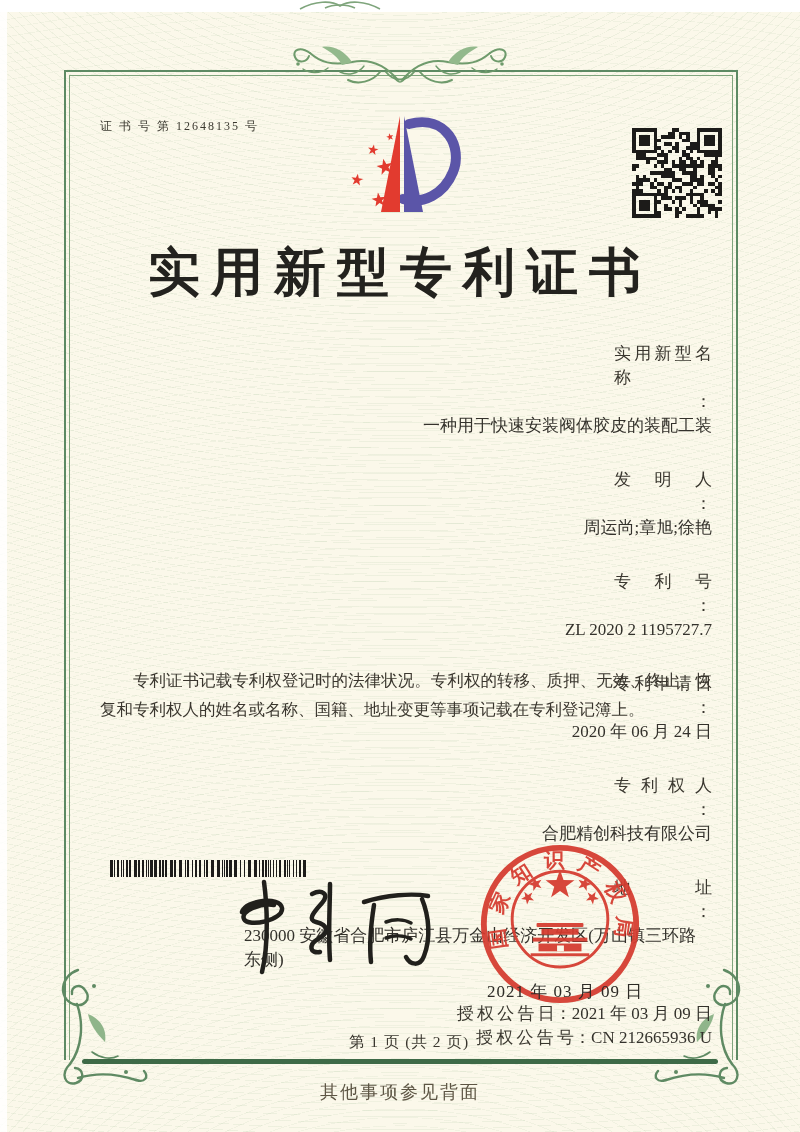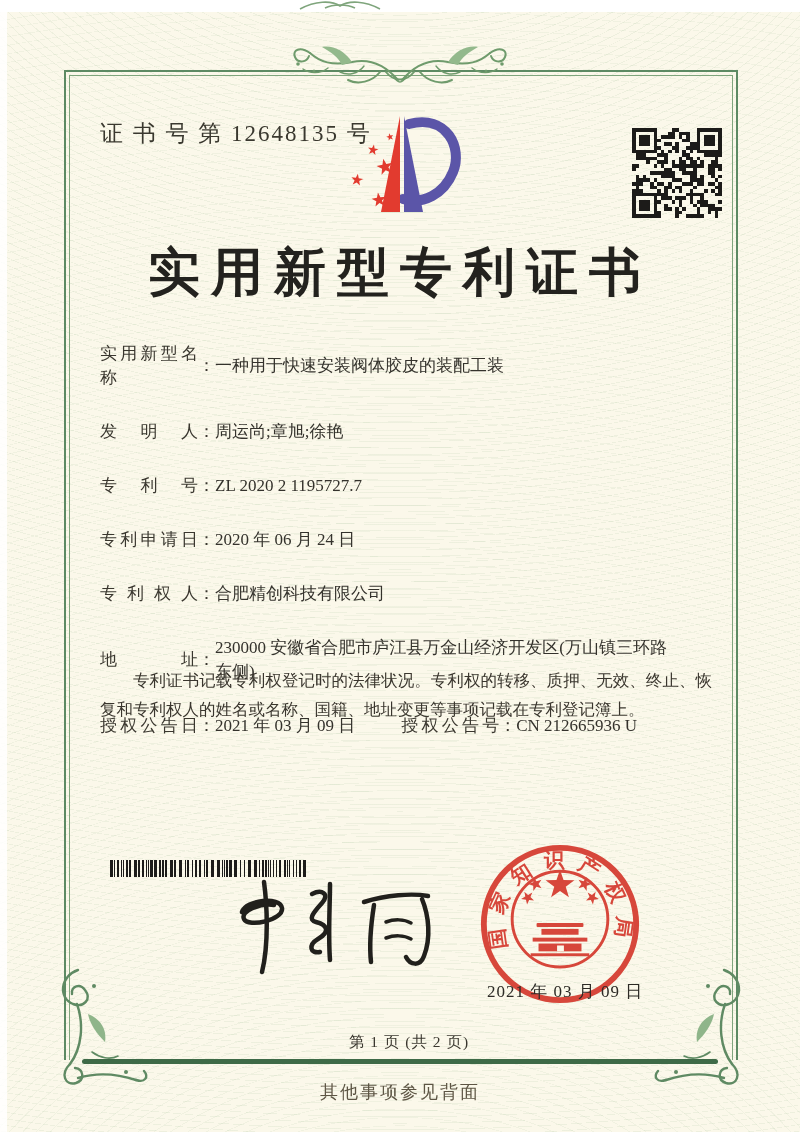--- a/index.html
+++ b/index.html
@@ -19,29 +19,29 @@
   .frame{position:absolute;left:64px;top:70px;right:62px;bottom:72px;
          border:2px solid #5d8a63;border-bottom:none;}
   .frame-inner{position:absolute;left:3px;top:3px;right:3px;bottom:0;
          border:1px solid #7fa57c;border-bottom:none;}
   .bottom-rule{position:absolute;left:82px;right:82px;top:1059px;height:5px;
          background:#3e6a47;border-radius:3px;}
 
   .ornament{position:absolute;color:#6f9b6c;}
   .ornament svg{display:block;}
 
-  .cert-no{position:absolute;left:100px;top:118px;font-size:23px;letter-spacing:2px;color:#3a382f;}
+  .cert-no{position:absolute;left:100px;top:118px;font-size:12px;letter-spacing:2px;color:#3a382f;}
   .logo{position:absolute;left:337px;top:110px;width:132px;height:110px;}
   .qr{position:absolute;left:632px;top:128px;width:90px;height:90px;}
 
   .title{position:absolute;left:0;top:238px;width:100%;text-align:center;
          font-size:52px;font-weight:bold;letter-spacing:11px;color:#23221e;}
 
   .fields{position:absolute;left:100px;top:342px;width:612px;font-size:17px;}
-  .frow{display:flex;align-items:center;margin-bottom:30px;line-height:24px;}
+  .frow{display:flex;align-items:flex-end;margin-bottom:30px;line-height:24px;flex-direction:column;}
   .flabel{display:inline-block;width:98px;text-align:justify;text-align-last:justify;
           flex:none;color:#3a372f;}
   .fsep{flex:none;color:#3a372f;}
   .fvalue{color:#34322c;}
   .addr .fvalue{max-width:468px;}
   .grant-row{display:flex;margin-bottom:0;}
   .grant-row .pair{display:flex;}
   .grant-row .pair2{margin-left:46px;}
 
   .body-text{position:absolute;left:100px;right:88px;top:666px;

